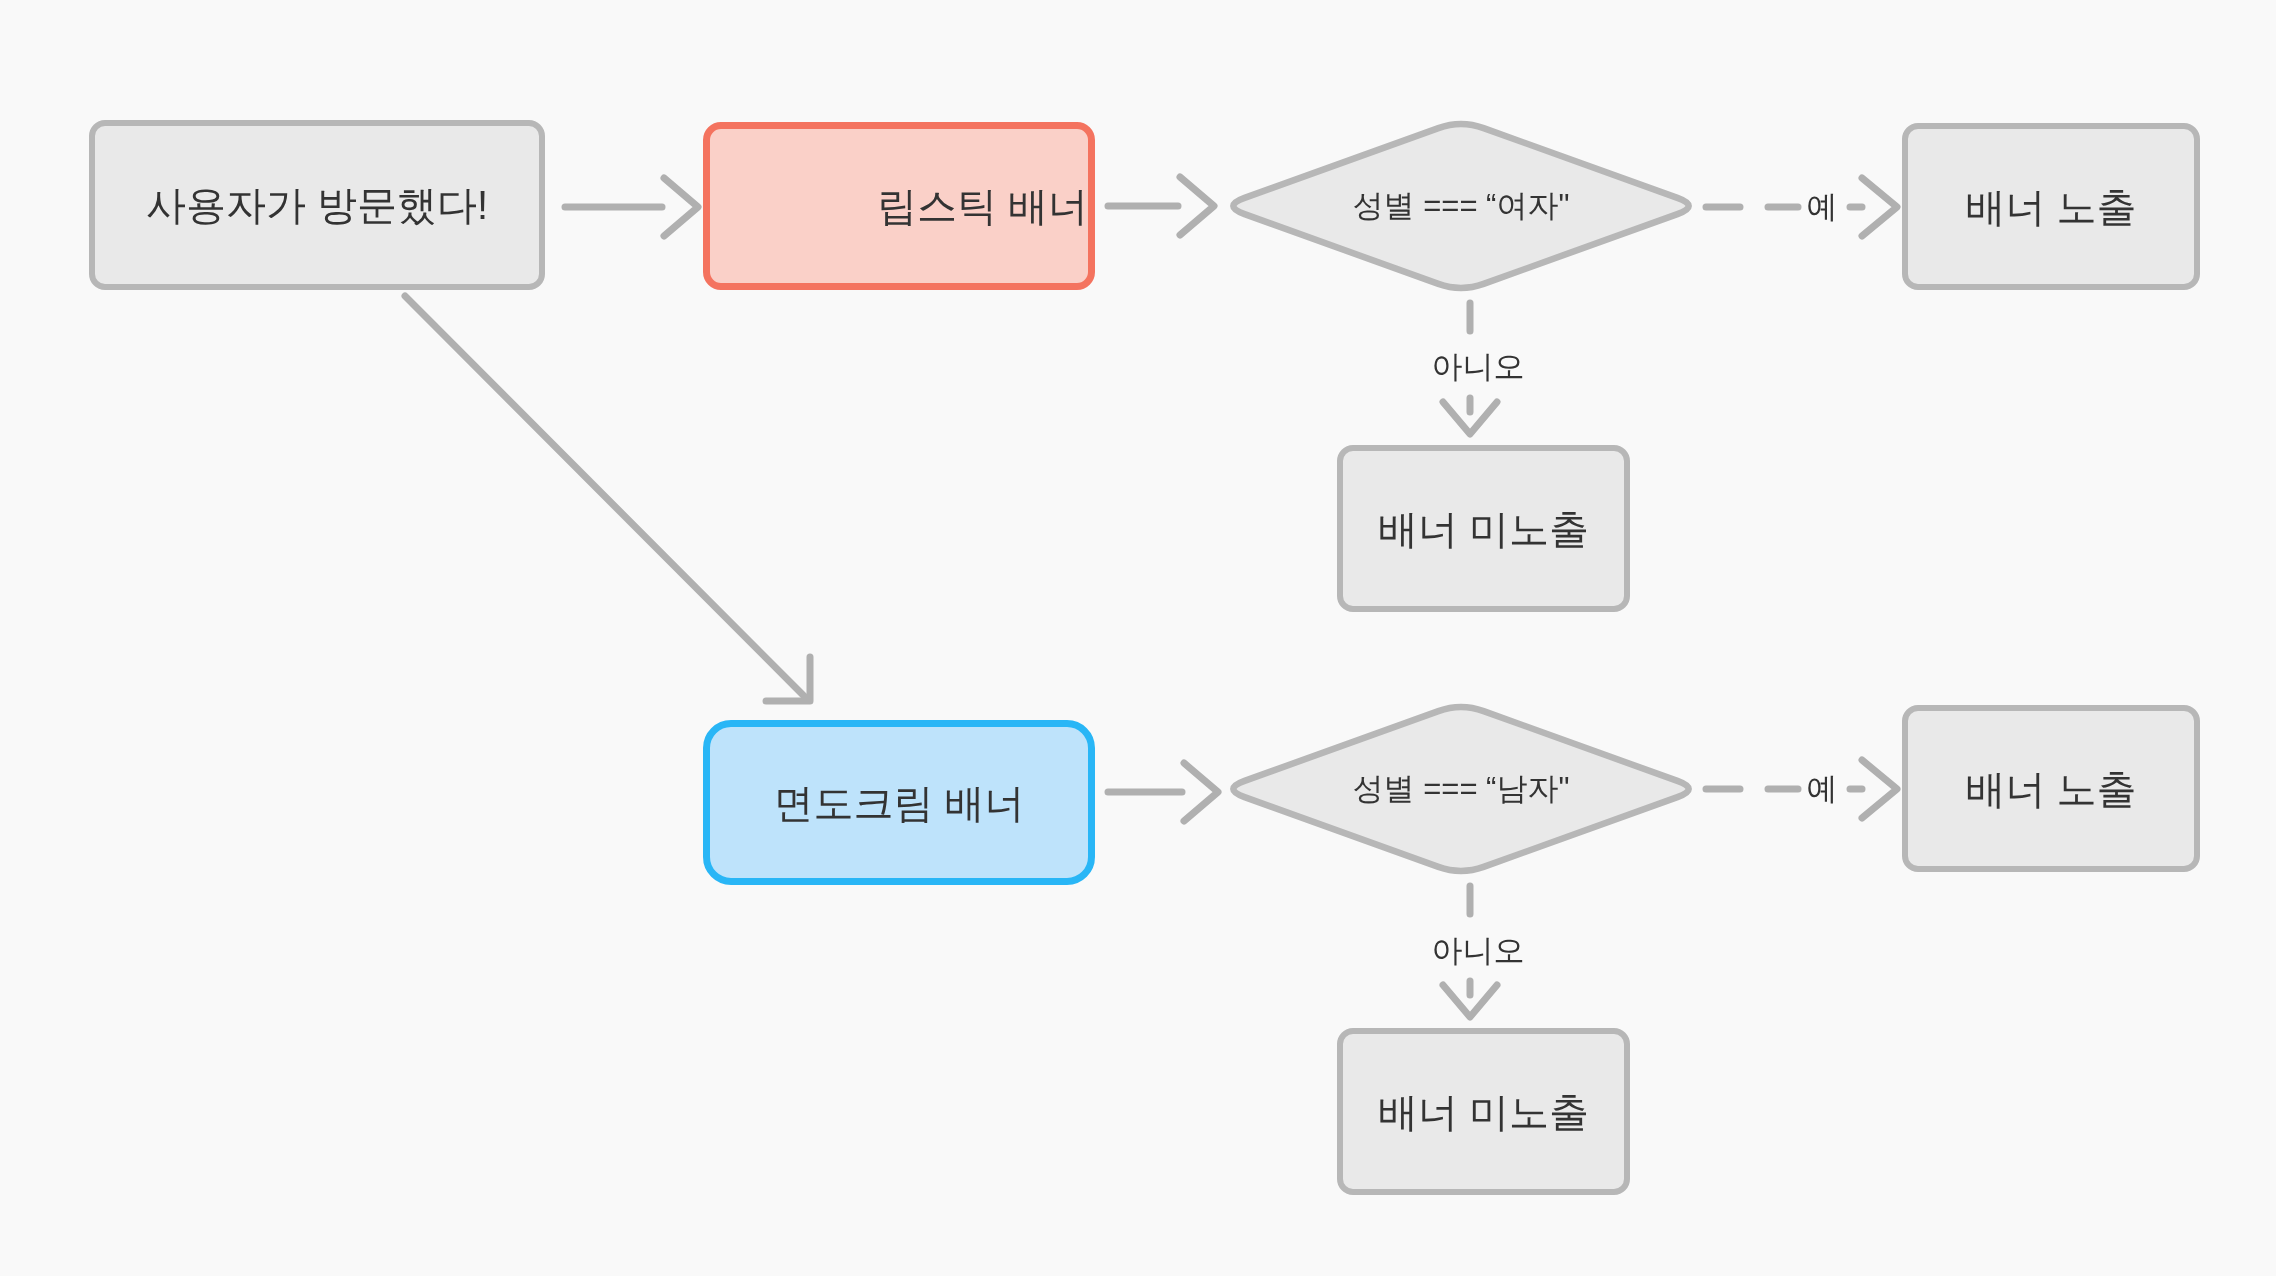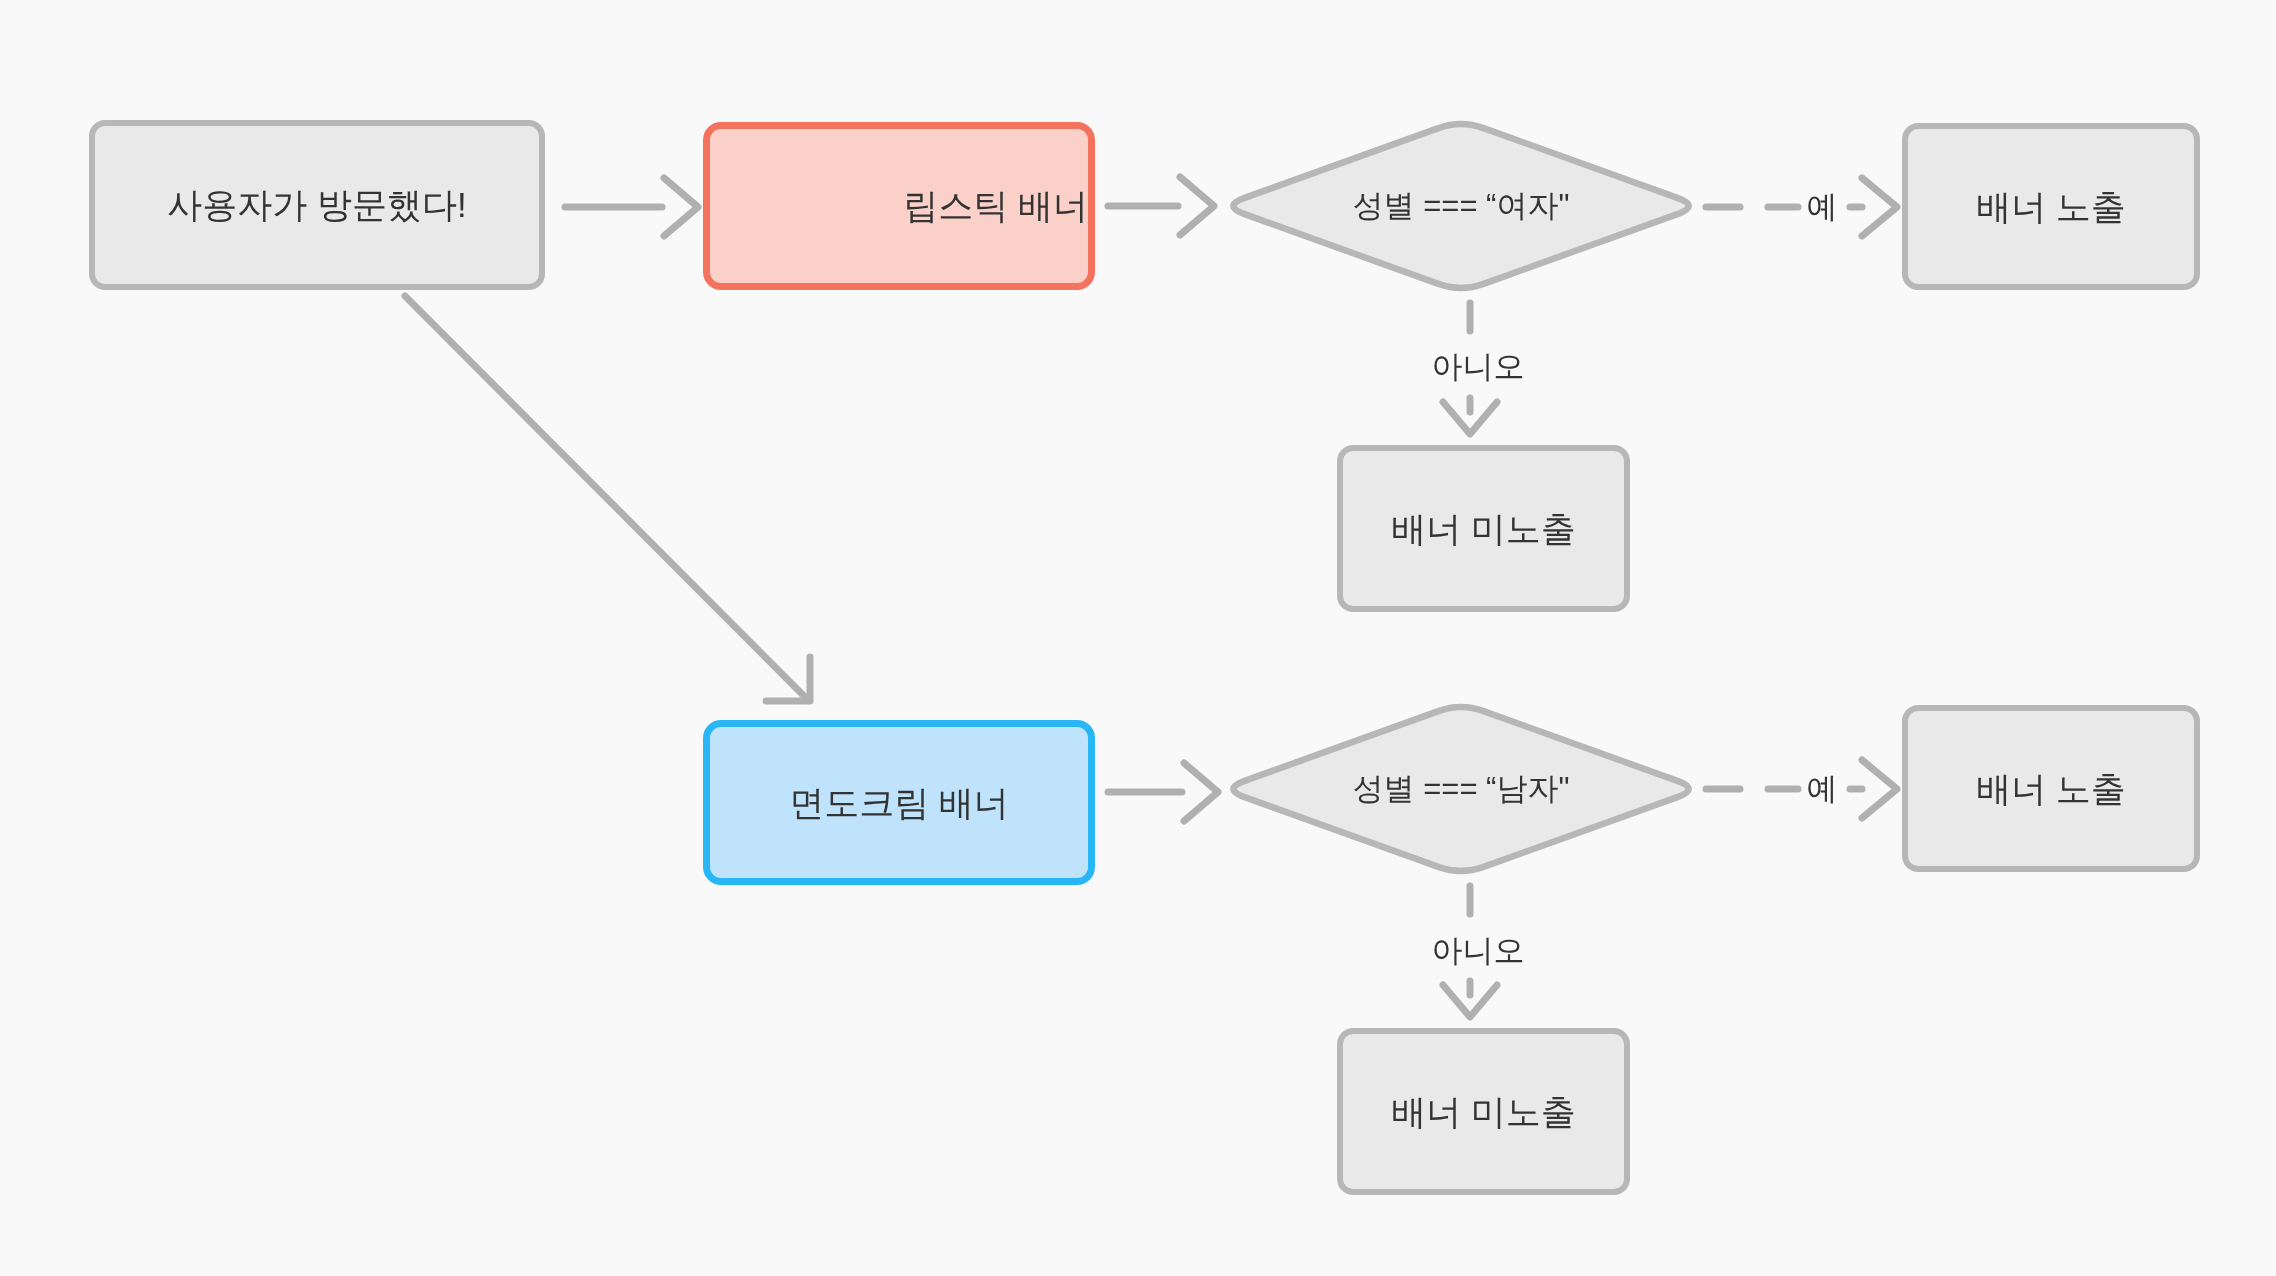--- a/index.html
+++ b/index.html
@@ -25,27 +25,27 @@
   svg.edges-layer{position:absolute;left:0;top:0;width:2276px;height:1276px;}
   svg .edge{stroke:var(--edge);stroke-width:7;fill:none;stroke-linecap:round;stroke-linejoin:round;}
   svg .edge.dashed{stroke-dasharray:34 28;}
   svg .diamond{fill:var(--node-fill);stroke:var(--node-border);stroke-width:6.5;stroke-linejoin:round;}
   .node{
     position:absolute;
     display:flex;align-items:center;justify-content:center;
     background:var(--node-fill);
     border:6px solid var(--node-border);
     border-radius:16px;
-    font-size:35px;
+    font-size:40px;
     color:var(--text);
     text-align:center;
     line-height:1.25;
   }
   .node.red{background:var(--red-fill);border-color:var(--red-border);border-width:7px;border-radius:18px;justify-content:flex-end;}
-  .node.blue{background:var(--blue-fill);border-color:var(--blue-border);border-width:7px;border-radius:18px;}
+  .node.blue{background:var(--blue-fill);border-color:var(--blue-border);border-width:7px;border-radius:28px;}
   .float-label{
     position:absolute;
     transform:translate(-50%,-50%);
     font-size:31px;
     color:var(--text);
     white-space:nowrap;
     text-align:center;
   }
 </style>
 </head>

